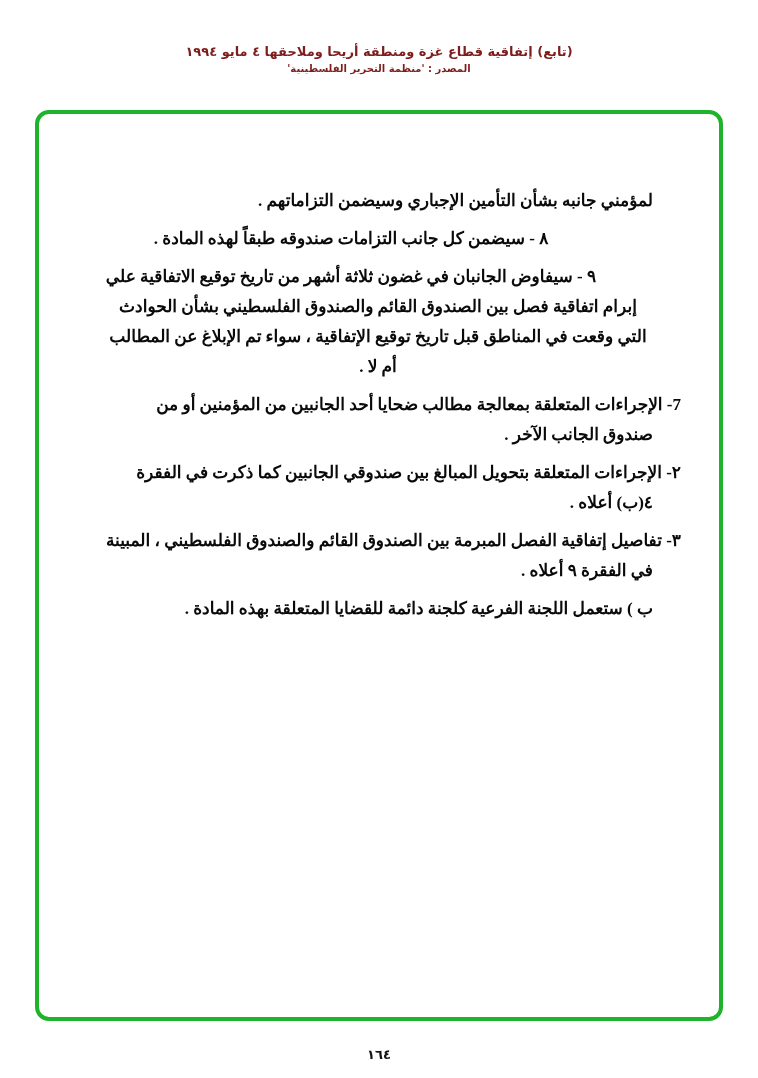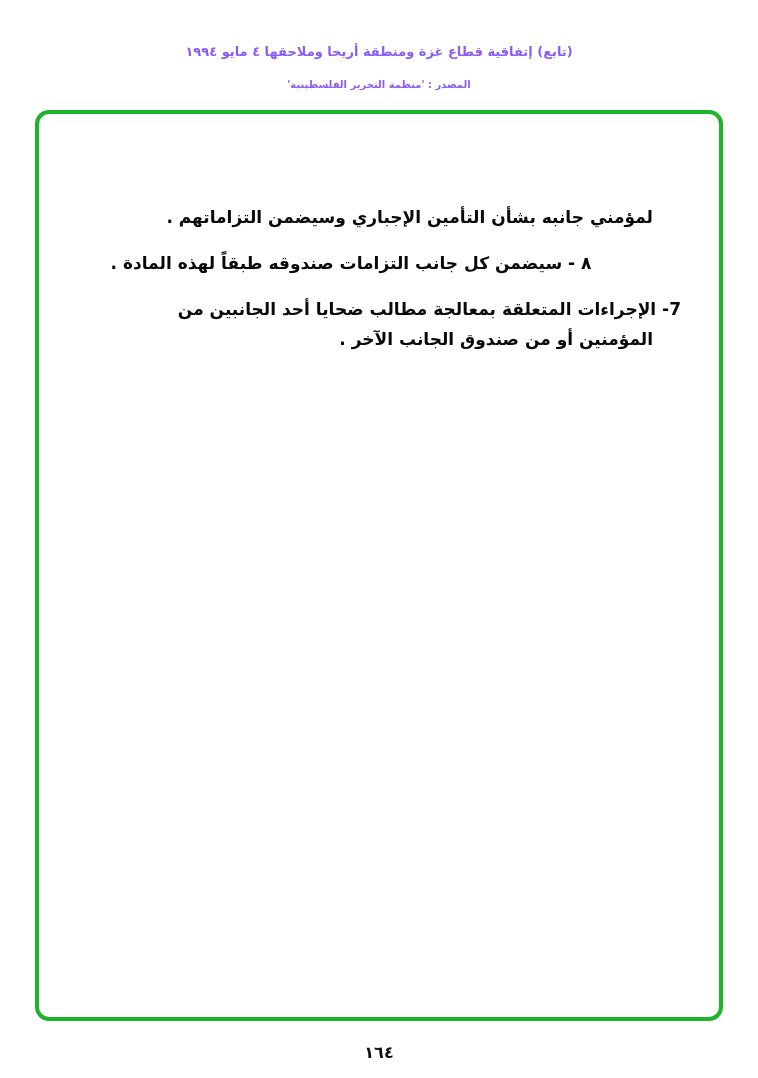--- a/index.html
+++ b/index.html
@@ -10,25 +10,25 @@
     font-family: "DejaVu Sans", sans-serif;
     position: relative;
     overflow: hidden;
   }
   .page { position: absolute; inset: 0; }
 
   .header {
     position: absolute;
     top: 44px; left: 0; right: 0;
     text-align: center;
-    color: #8b5cf6;
+    color: #7f1d1d;
     direction: rtl;
   }
   .header-title { font-size: 13px; font-weight: bold; letter-spacing: 0.3px; }
-  .header-source { font-size: 10px; font-weight: bold; margin-top: 20px; }
+  .header-source { font-size: 10px; font-weight: bold; margin-top: 4px; }
 
   .green-box {
     position: absolute;
     left: 35px; right: 35px;
     top: 110px; bottom: 57px;
     border: 4px solid #1db32a;
     border-radius: 14px;
     background: #ffffff;
     box-sizing: border-box;
   }
@@ -36,52 +36,56 @@
   .content {
     position: absolute;
     top: 72px; right: 66px; left: 64px;
     direction: rtl;
     text-align: right;
     color: #0a0a0a;
     font-weight: bold;
     font-size: 17px;
     line-height: 30px;
   }
-  .content p { margin: 16px 0 8px 0; }
+  .content p { margin: 0 0 8px 0; font-family: Liberation Serif, serif; }
 
   .p-cont1 { margin-left: 0; margin-right: 128px; }
   .p-item  { margin-right: 2px; text-indent: 54px; text-align: center; }
   .p-plain { margin-right: 0; }
   .p-gap-top { margin-top: 24px; }
   .p-sub   { margin-right: 56px; text-indent: -28px; }
   .p-sub4  { margin-right: 116px; }
   .p-b     { margin-right: 72px; }
 
   .footer {
     position: absolute;
     bottom: 16px; left: 0; right: 0;
     text-align: center;
-    font-size: 16px;
+    font-size: 13px;
     font-weight: bold;
     color: #111;
   }
 </style>
 </head>
 <body>
 
 <div class="page">
 
   <div class="header">
     <div class="header-title">(تابع) إتفاقية قطاع غزة ومنطقة أريحا وملاحقها ٤ مايو ١٩٩٤</div>
     <div class="header-source">المصدر :  'منظمة التحرير الفلسطينية'</div>
   </div>
 
   <div class="green-box">
     <div class="content">
       <p class="p-cont1">لمؤمني جانبه بشأن التأمين الإجباري وسيضمن التزاماتهم .</p>
       <p class="p-item">٨ - سيضمن كل جانب التزامات صندوقه طبقاً لهذه المادة .</p>
+      <p class="p-item">٩ - سيفاوض الجانبان في غضون ثلاثة أشهر من تاريخ توقيع الاتفاقية علي إبرام اتفاقية فصل بين الصندوق القائم والصندوق الفلسطيني بشأن الحوادث التي وقعت في المناطق قبل تاريخ توقيع الإتفاقية ، سواء تم الإبلاغ عن المطالب أم لا .</p>
       <p class="p-sub">7- الإجراءات المتعلقة بمعالجة مطالب ضحايا أحد الجانبين من المؤمنين أو من صندوق الجانب الآخر .</p>
+      <p class="p-sub">٢- الإجراءات المتعلقة بتحويل المبالغ بين صندوقي الجانبين كما ذكرت في الفقرة ٤(ب) أعلاه .</p>
+      <p class="p-sub">٣- تفاصيل إتفاقية الفصل المبرمة بين الصندوق القائم والصندوق الفلسطيني ، المبينة في الفقرة ٩ أعلاه .</p>
+      <p class="p-b">ب ) ستعمل اللجنة الفرعية كلجنة دائمة للقضايا المتعلقة بهذه المادة .</p>
     </div>
   </div>
 
   <div class="footer">١٦٤</div>
 
 </div>
 
 </body></html>

